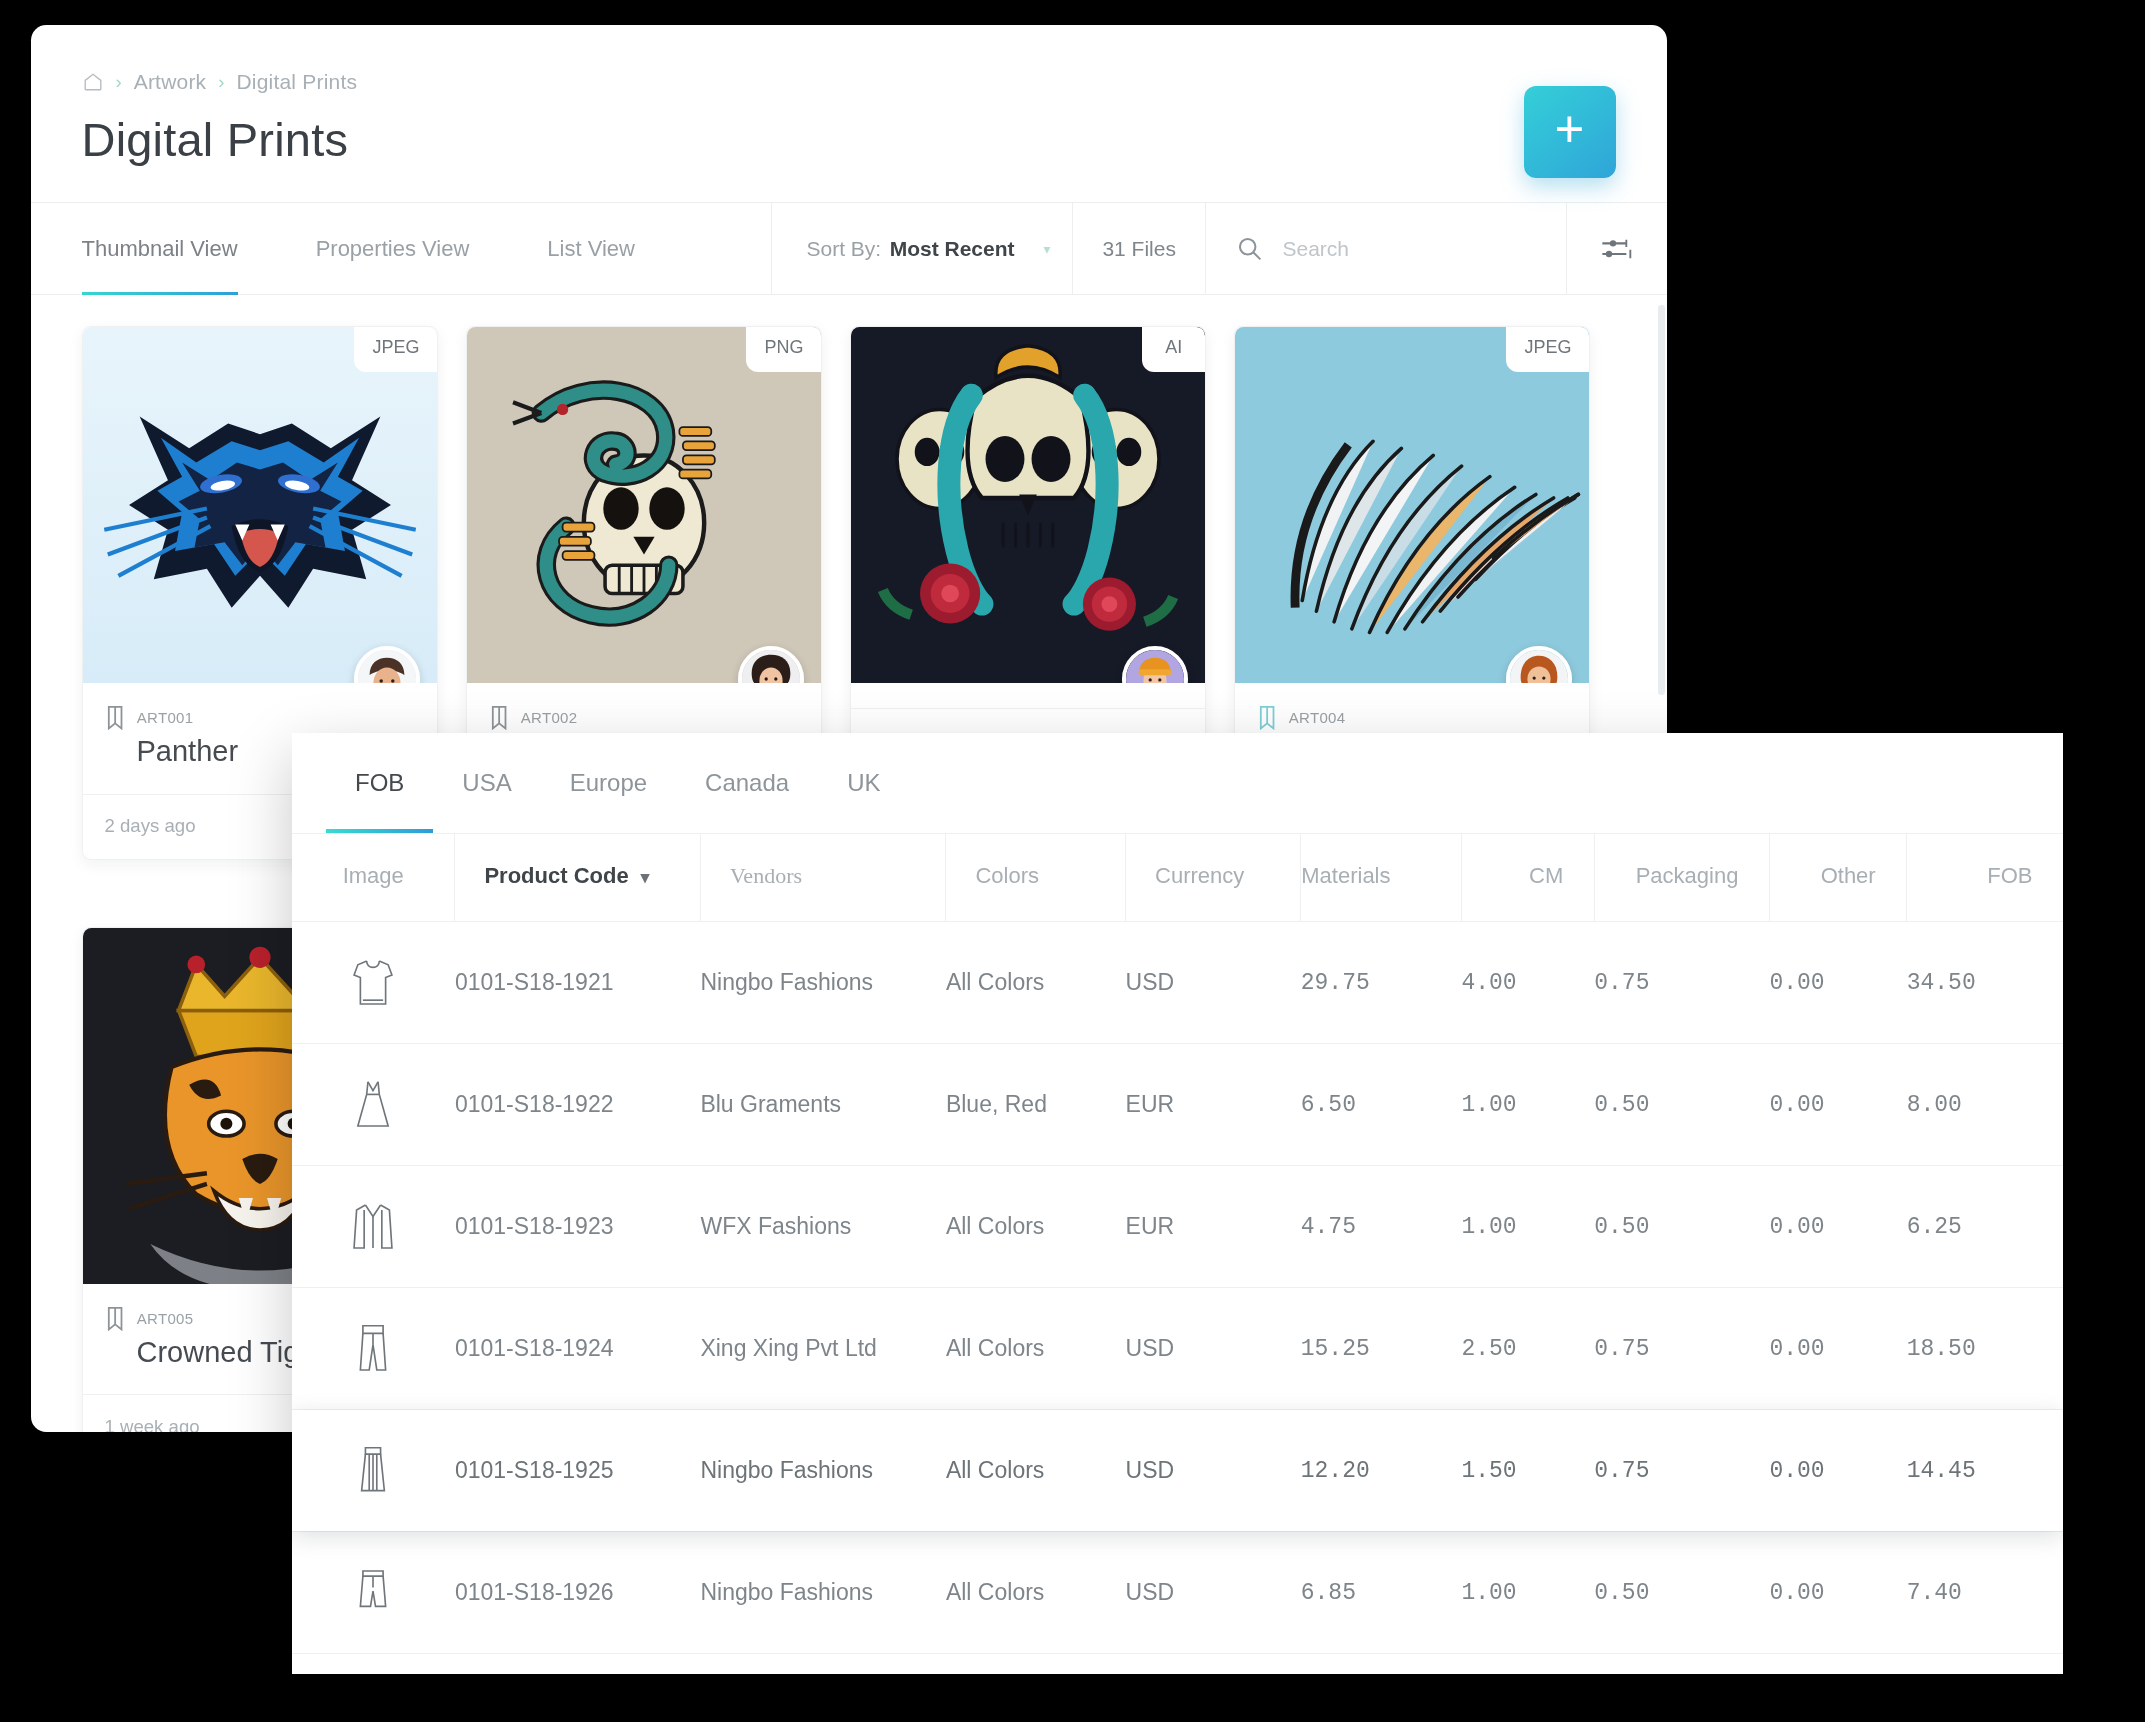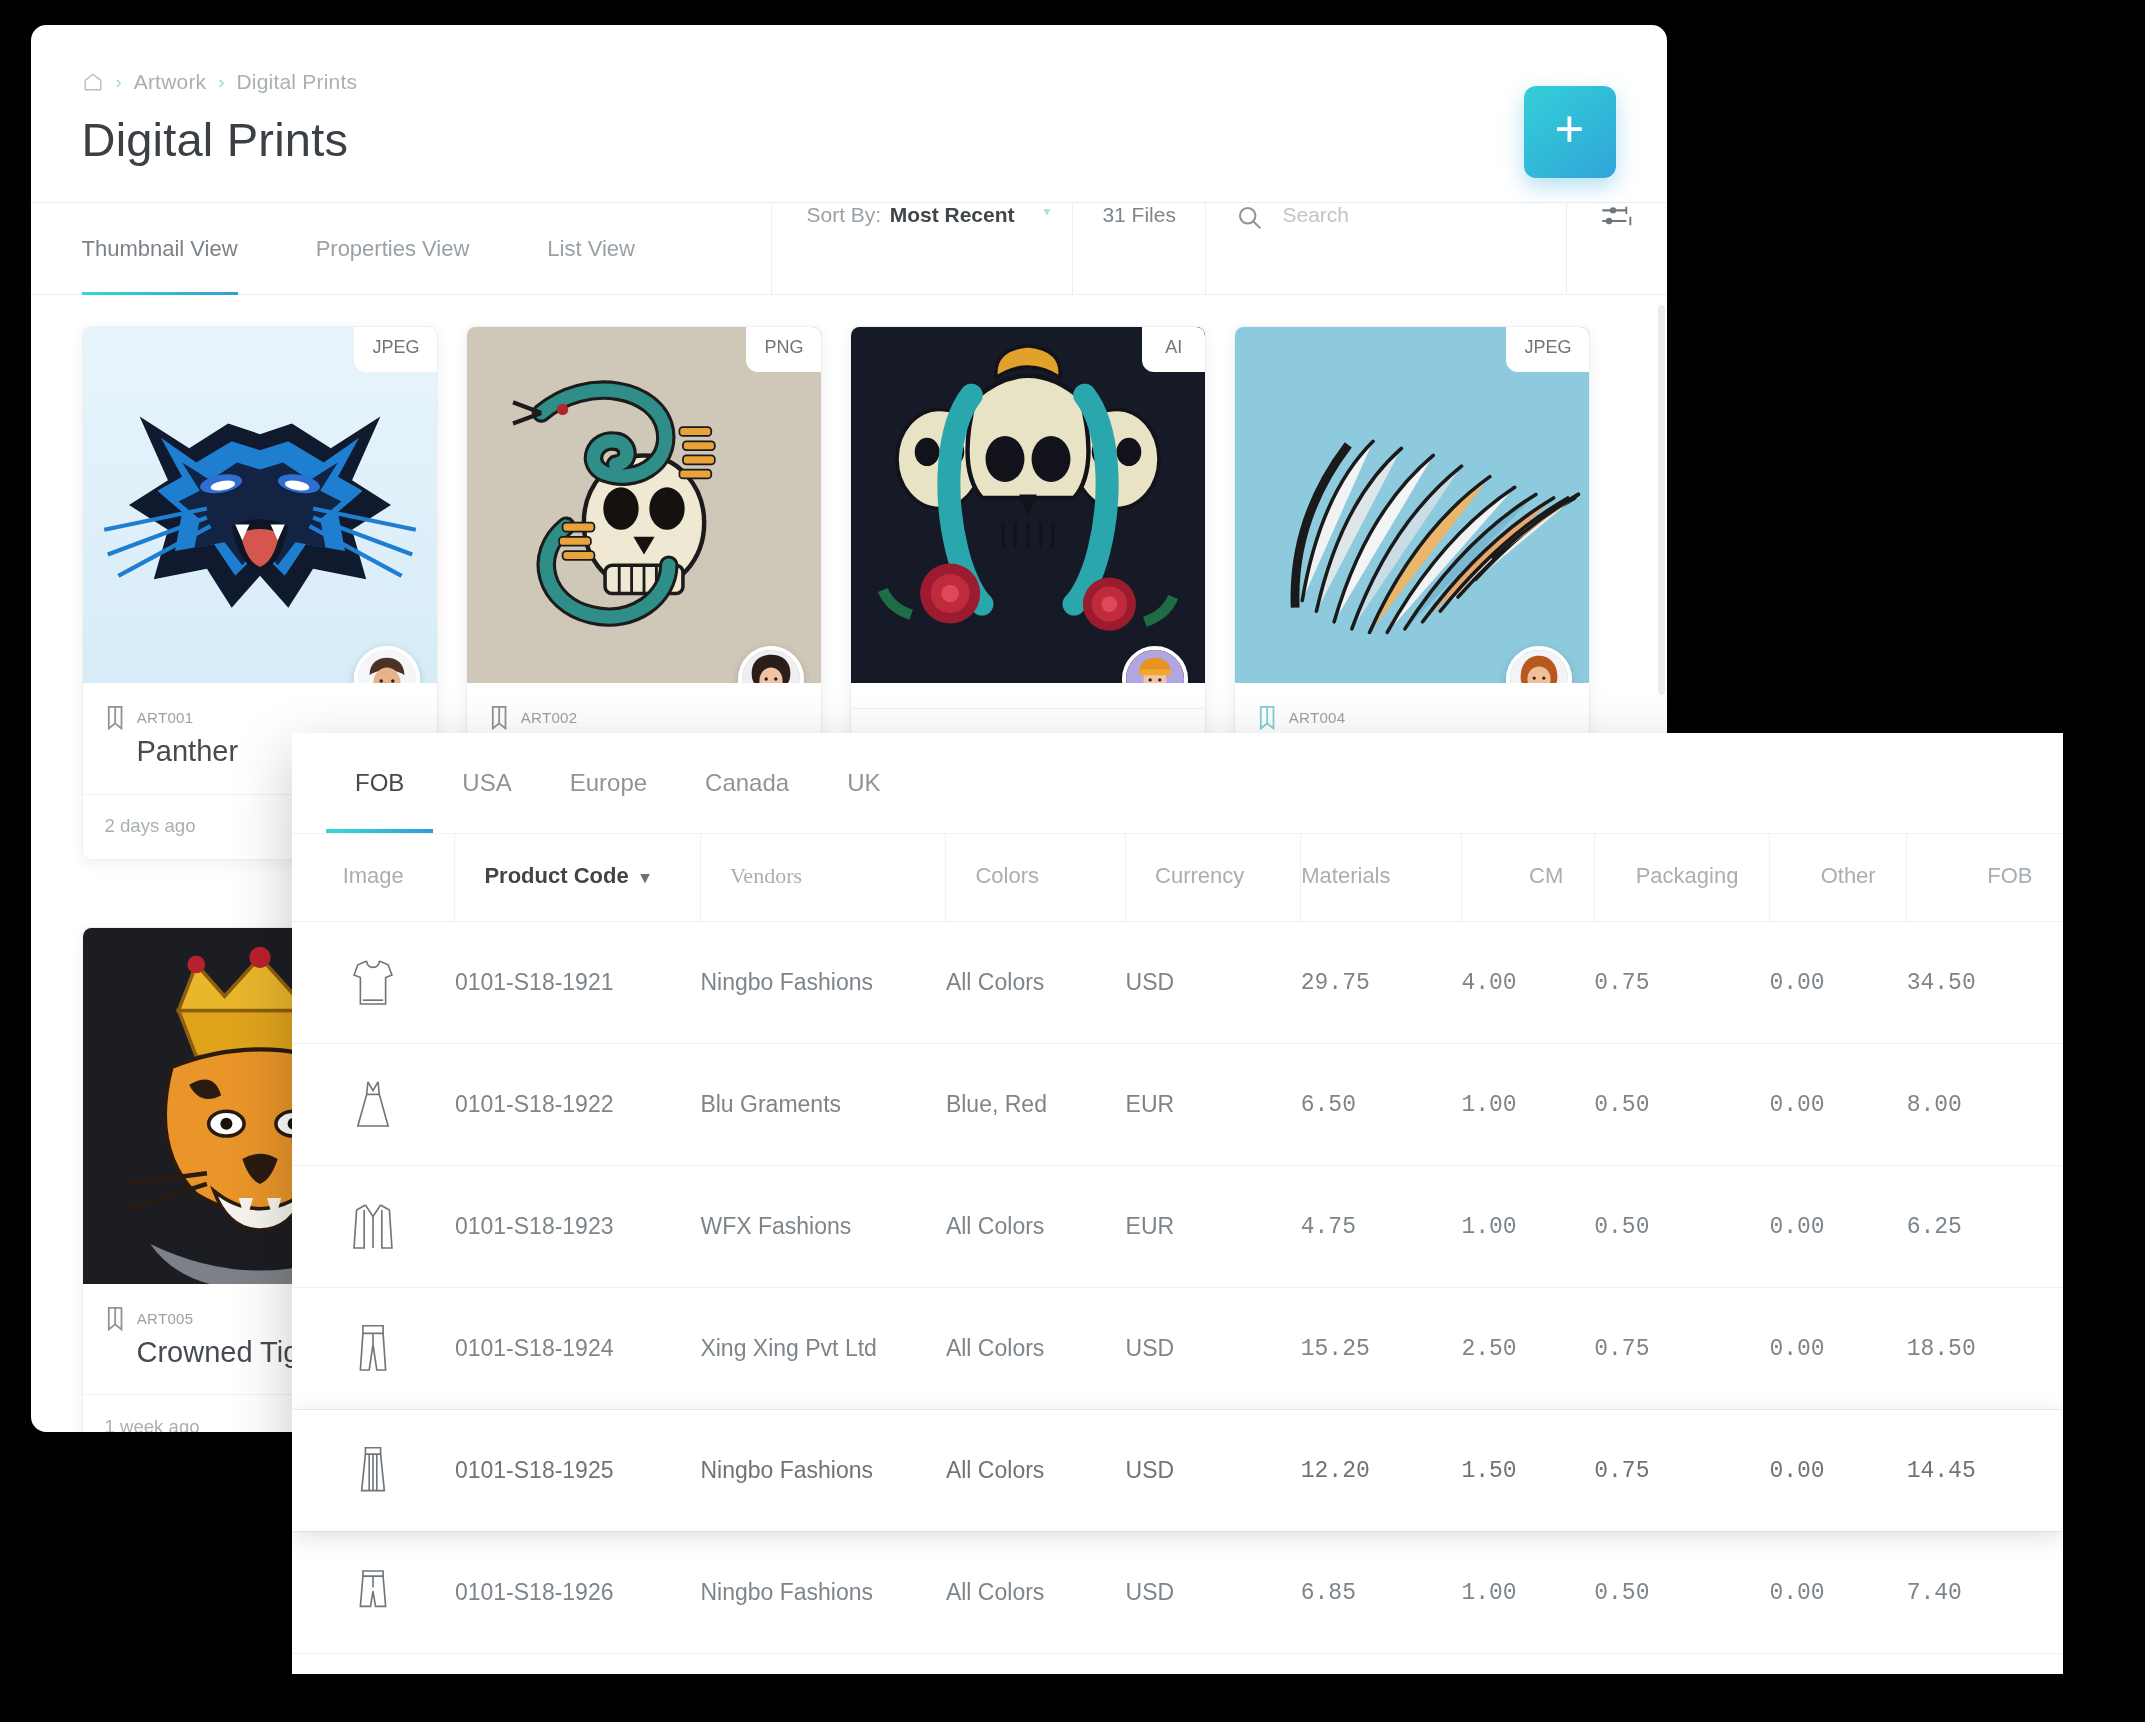--- a/index.html
+++ b/index.html
@@ -60,21 +60,21 @@
     font-size: 22px; color: #9aa1a6; cursor: pointer; background:none; border:none;
     font-family: inherit;
   }
   .view-tab.active { color:#7c8287; }
   .view-tab.active::after {
     content:""; position:absolute; left:0; right:42px; bottom:0; height:3.4px;
     background: linear-gradient(90deg,#36d6cf,#2f9fd8);
   }
   .tb-spacer { flex: 1 1 auto; }
   .tb-cell {
-    display:flex; align-items:flex-start; border-left:0.8px solid #eceef0;
+    display:flex; align-items:center; border-left:0.8px solid #eceef0;
     padding: 0 29px; font-size: 21px; color:#9aa1a6; cursor:pointer; white-space:nowrap;
   }
   .tb-cell.sort { padding-left: 34px; padding-right: 22px; }
   .sort-value { color:#3f4549; font-weight:700; margin-left: 8.5px; }
   .caret { margin-left: 29px; color:#b7ded1; font-size:13.6px; }
   .tb-cell.files { color:#7f868b; }
   .tb-cell.search { flex: 0 0 356px; gap: 18.6px; }
   .search-input {
     border:none; outline:none; font-size:21px; color:#9aa1a6; width: 254px;
     font-family: inherit; background: transparent;

